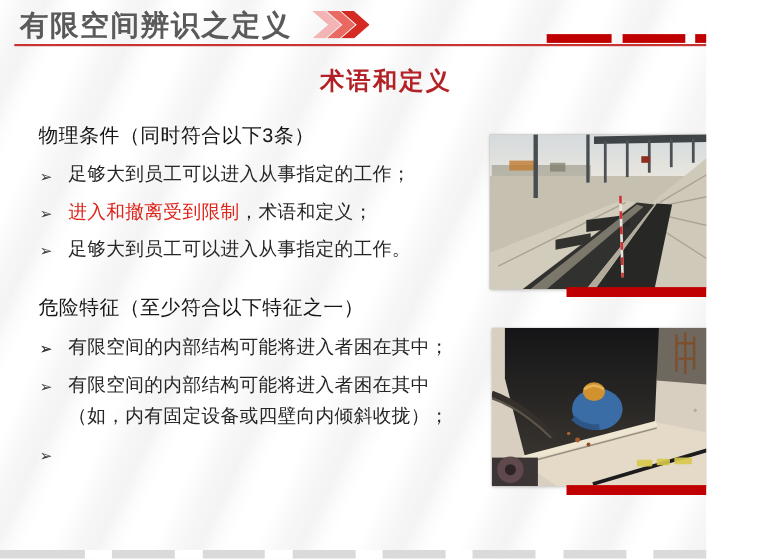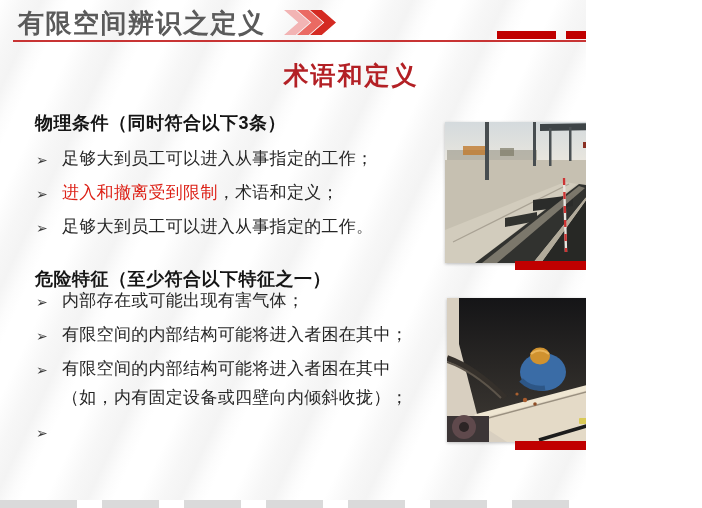--- a/index.html
+++ b/index.html
@@ -1,17 +1,17 @@
 <!DOCTYPE html>
 <html><head>
 <meta charset="utf-8">
 <style>
   html,body{margin:0;padding:0;background:#ffffff;}
   .slide{
-    position:relative;width:586px;height:508px;overflow:hidden;
+    position:relative;width:642px;height:508px;overflow:hidden;
     font-family:"Liberation Sans","DejaVu Sans",sans-serif;
     background:
       repeating-linear-gradient(115deg,
         rgba(175,175,175,0) 0px,
         rgba(175,175,175,0.10) 22px,
         rgba(175,175,175,0.14) 38px,
         rgba(175,175,175,0.04) 52px,
         rgba(175,175,175,0) 62px,
         rgba(175,175,175,0) 84px),
       #ffffff;
@@ -31,27 +31,27 @@
   .chevrons i:nth-child(3){left:26px;background:#d42a22;}
   .title-rule{position:absolute;left:13px;top:40px;width:689px;height:2px;background:#c83434;}
   .header-dashes{position:absolute;top:31px;left:497px;height:8px;}
   .header-dashes i{position:absolute;top:0;height:8px;background:#c00000;display:block;}
   .header-dashes i:nth-child(1){left:0;width:59px;}
   .header-dashes i:nth-child(2){left:69px;width:57px;}
   .header-dashes i:nth-child(3){left:135px;width:71px;}
   
   .subtitle{
     position:absolute;left:0;top:59px;width:702px;margin:0;text-align:center;
-    font-size:25px;font-weight:700;color:#b32025;letter-spacing:2px;
+    font-size:22px;font-weight:700;color:#b32025;letter-spacing:2px;
   }
   
   .text-col{position:absolute;left:35px;top:112px;width:412px;}
-  .sec-heading{margin:0;font-size:18px;font-weight:700;color:#151515;line-height:22px;letter-spacing:0.5px;}
+  .sec-heading{margin:0;font-size:18px;font-weight:400;color:#151515;line-height:22px;letter-spacing:0.5px;}
   .sec-heading.h1{margin-bottom:14px;}
-  .sec-heading.h2{margin-top:30px;}
+  .sec-heading.h2{margin-top:30px;margin-bottom:15px;}
   ul.bullets{list-style:none;margin:0;padding:0;}
   ul.bullets li{
     position:relative;padding-left:27px;margin:12px 0 0 0;
     font-size:17px;line-height:22px;color:#262626;letter-spacing:0.3px;
   }
   ul.bullets li:first-child{margin-top:0;}
   ul.bullets li .marker{
     position:absolute;left:1px;top:1px;font-size:14px;color:#3a3a3a;
   }
   .em-red{color:#dd2218;margin-top:17px;}
@@ -108,21 +108,20 @@
       <li>
         <span class="marker">➢</span>
         <span>足够大到员工可以进入从事指定的工作。</span>
       </li>
     </ul>
 
     <h3 class="sec-heading h2">危险特征（至少符合以下特征之一）</h3>
     <ul class="bullets">
       <li>
         <span class="marker">➢</span>
-        <span>内部存在或可能出现有害气体；</span>
       </li>
       <li>
         <span class="marker">➢</span>
         <span>有限空间的内部结构可能将进入者困在其中；</span>
       </li>
       <li class="mt10">
         <span class="marker">➢</span>
         <span>有限空间的内部结构可能将进入者困在其中</span>
         <span class="wrap-line">（如，内有固定设备或四壁向内倾斜收拢）；</span>
       </li>

